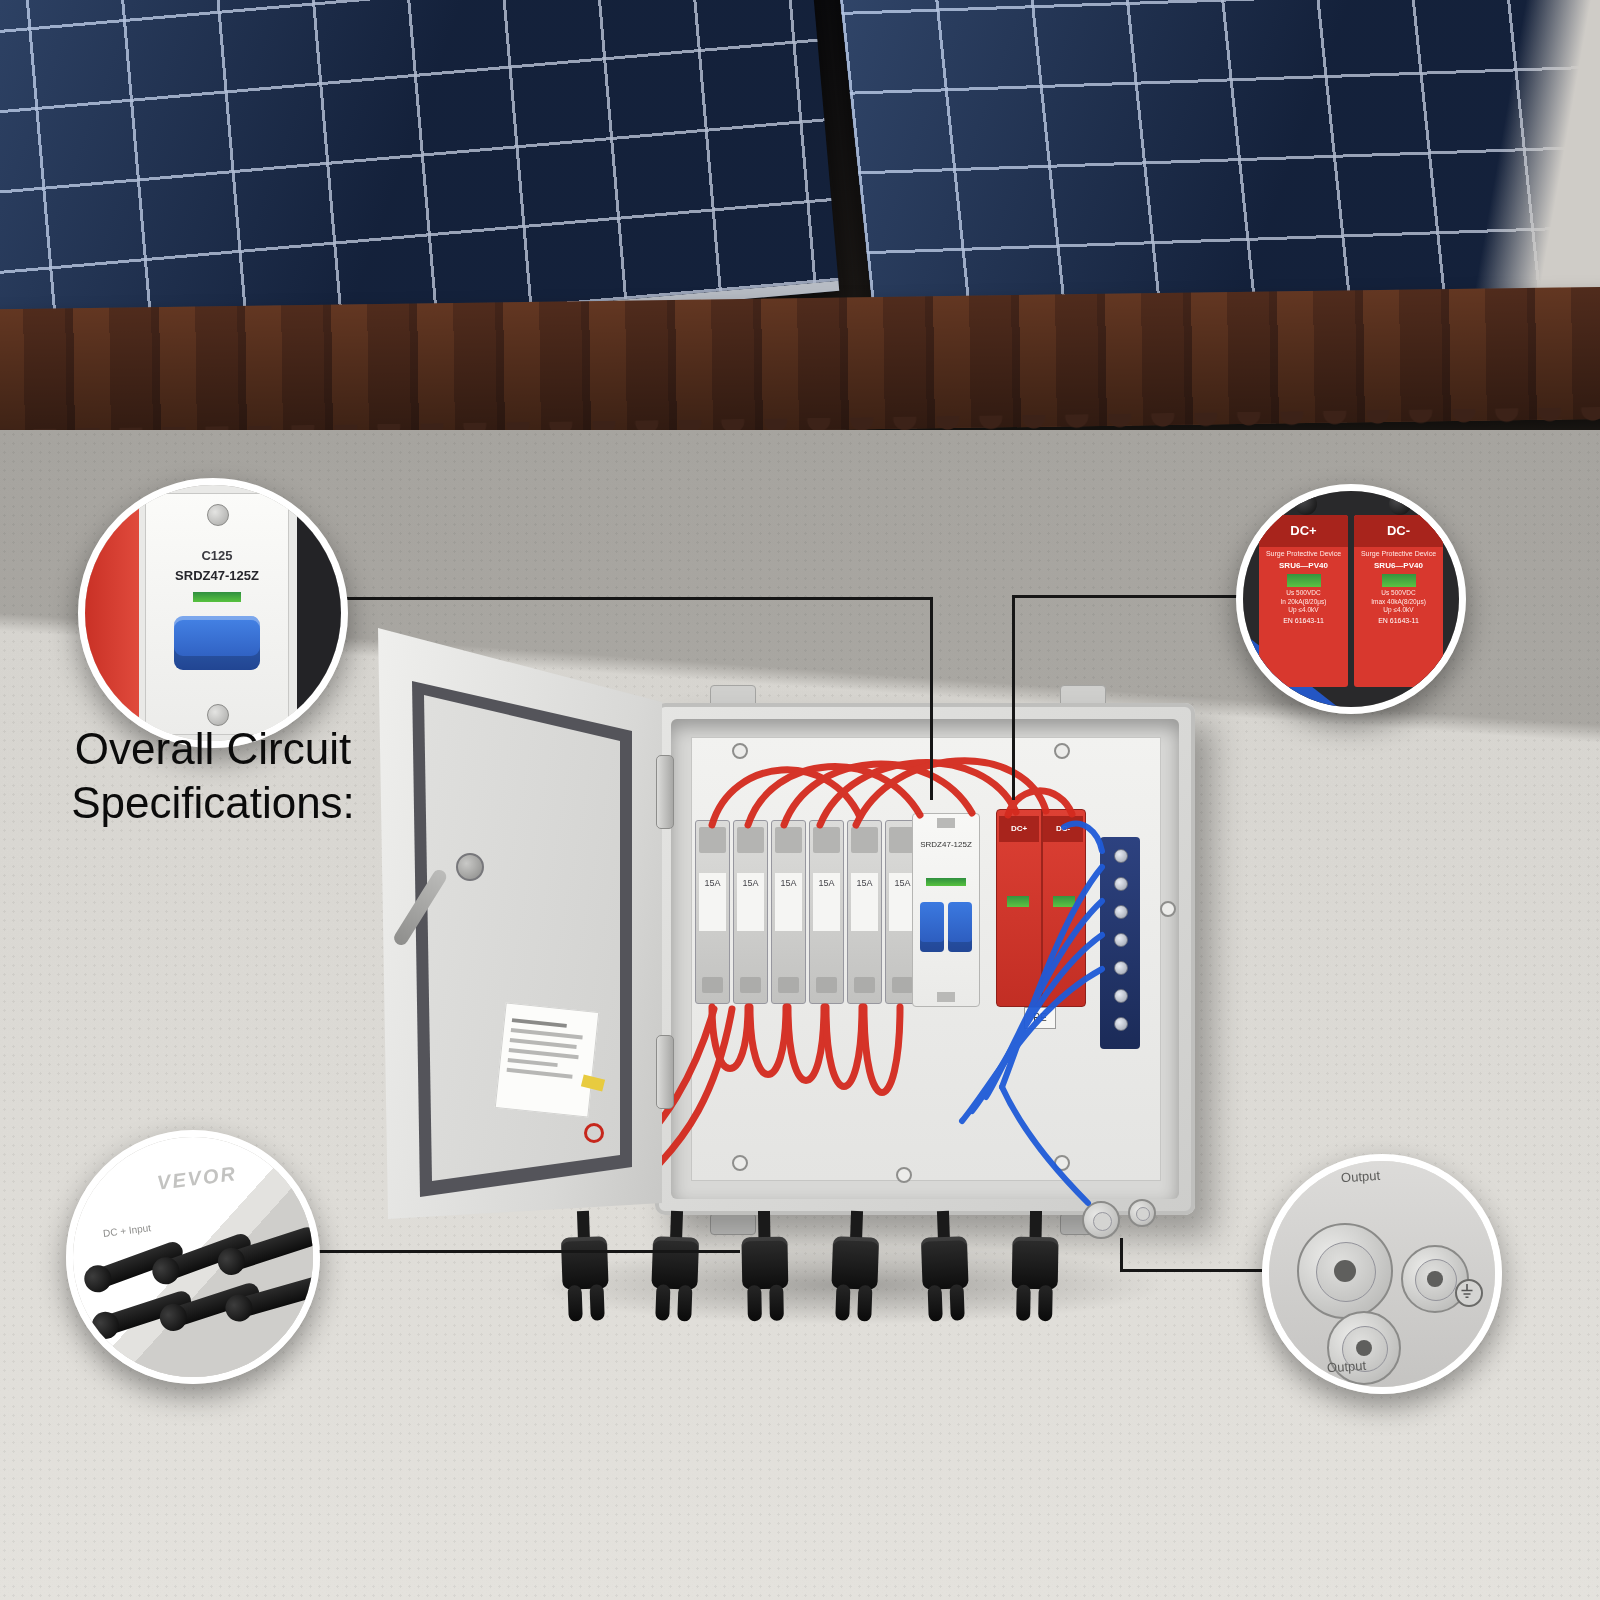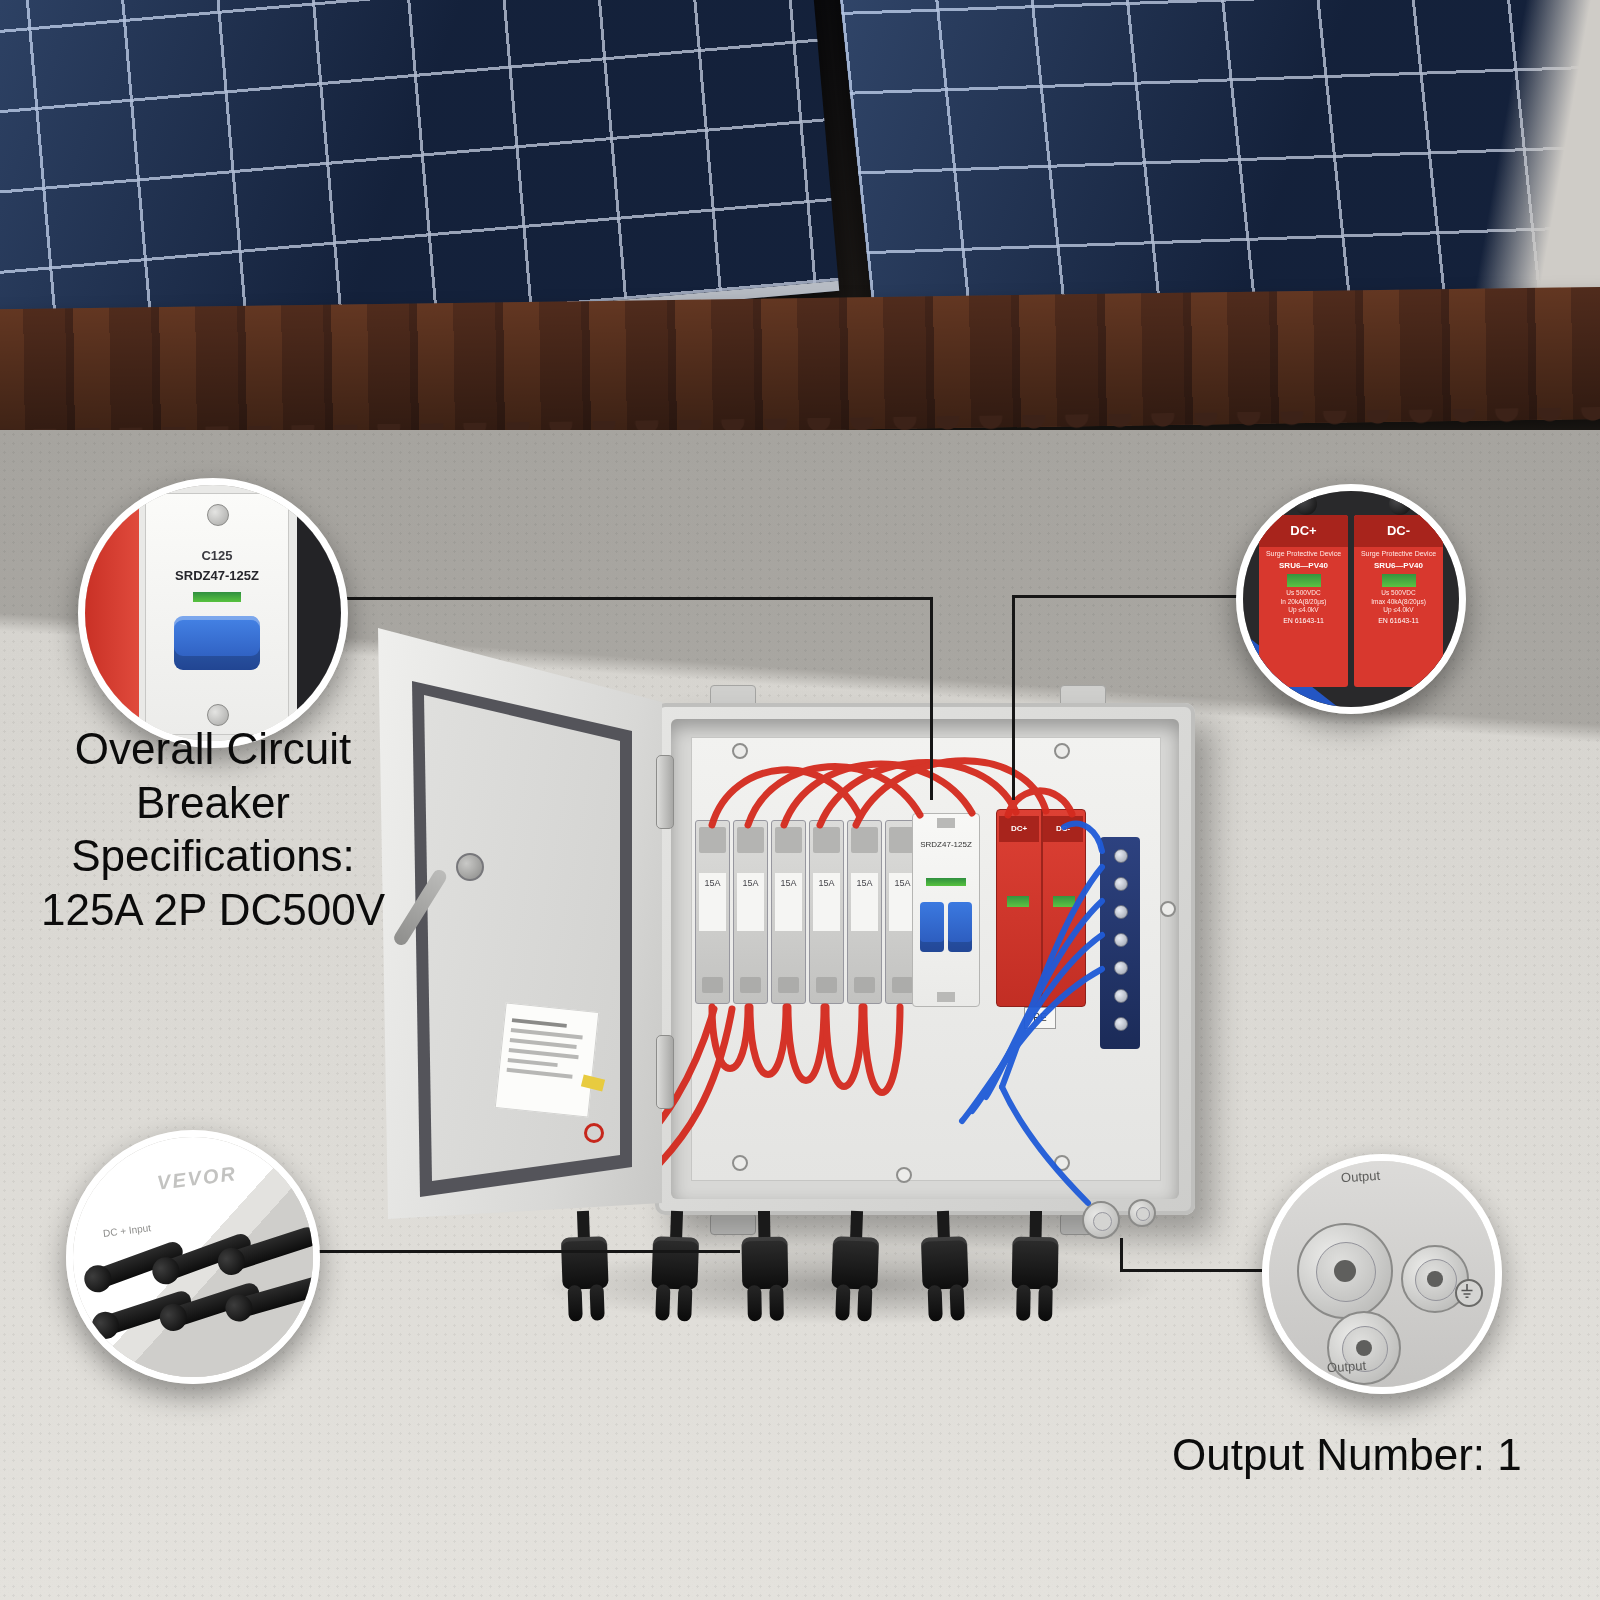--- a/index.html
+++ b/index.html
@@ -453,21 +453,18 @@
         <svg viewBox="0 0 20 20" width="20" height="20">
             <path d="M10 3v6M4.5 9.5h11M6.5 13h7M8.5 16.2h3" stroke="#555" stroke-width="1.6" fill="none"></path>
           </svg>
       </div>
       <div class="co-text" style="left:58px; top:198px;">Output</div>
     </div>
   </div>
 
   <div class="note center" style="left:20px; top:722px; width:386px;">
     <span class="ln">Overall Circuit</span>
-    <span class="ln">Breaker</span>
     <span class="ln">Specifications:</span>
-    <span class="ln">125A 2P DC500V</span>
   </div>
   <div class="note center" style="left:1165px; top:736px; width:380px;">
   </div>
-  <div class="note" style="left:1172px; top:1428px;">Output Number: 1</div>
 
 </div>
 
 </body></html>

